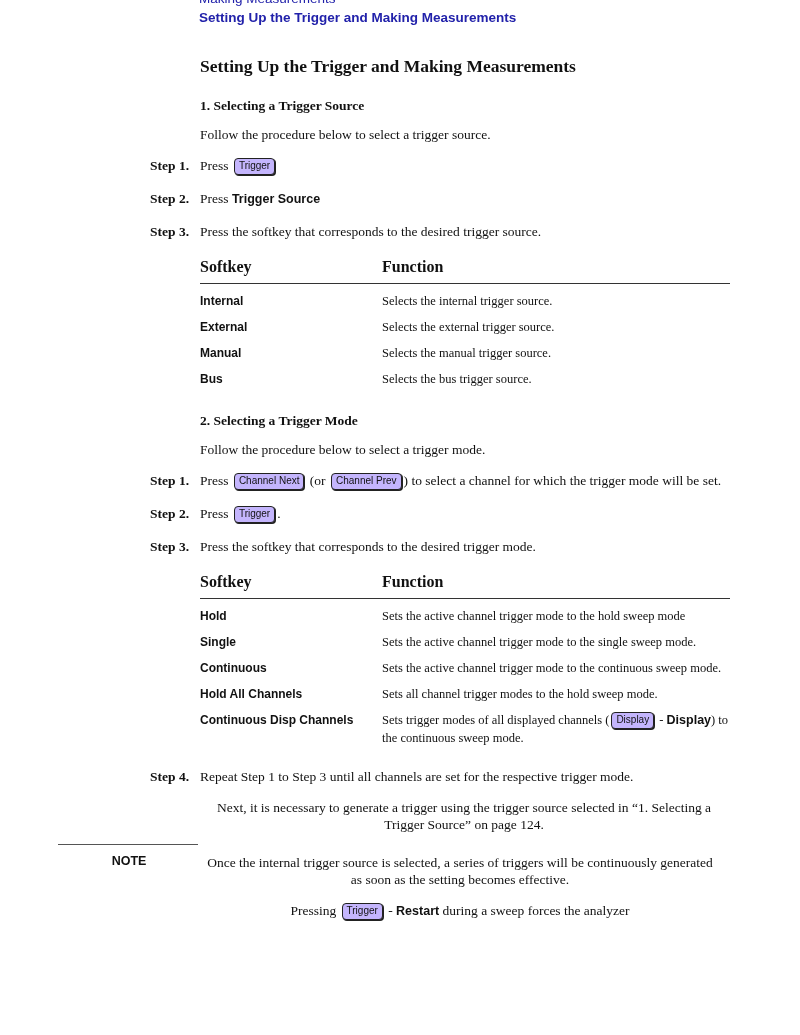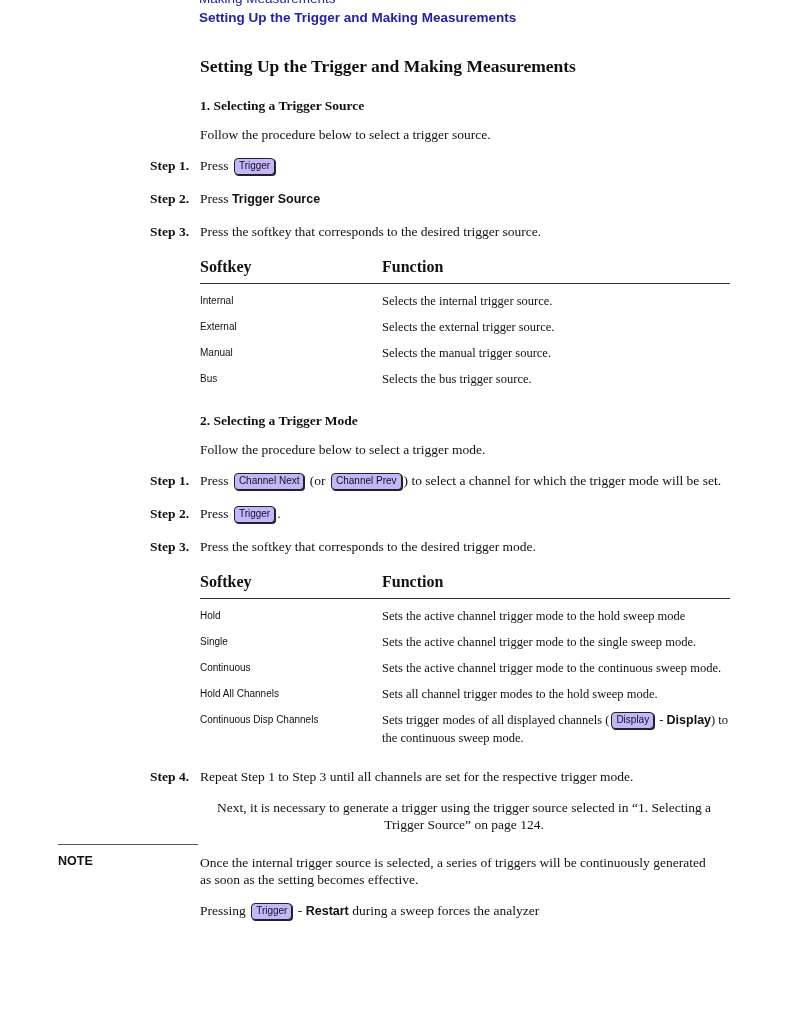--- a/index.html
+++ b/index.html
@@ -75,29 +75,29 @@
     font-size: 16px;
     font-weight: bold;
     padding-bottom: 7px;
     border-bottom: 1px solid #333;
   }
   .t-c1 { flex: 0 0 182px; }
   .t-c2 { flex: 1; }
   .t-row { display: flex; margin-top: 9px; font-size: 12.5px; line-height: 17px; }
   .t-row .softkey-name {
     font-family: "Liberation Sans", sans-serif;
-    font-weight: normal;
-    font-size: 10px;
+    font-weight: bold;
+    font-size: 12px;
     line-height: 16px;
   }
   
   .note-rule { margin: 0 0 0 58px; width: 140px; border-top: 1px solid #555; height: 0; }
   .note-rule.top { margin-top: 11px; }
   .note-rule.bottom { margin-top: 2px; }
-  .note-row { display: flex; margin-top: 9px; }
+  .note-row { display: flex; margin-top: 9px; text-align: center; }
   .note-label {
     flex: 0 0 142px;
     margin-left: 58px;
     font-family: "Liberation Sans", sans-serif;
     font-weight: bold;
     font-size: 12.5px;
   }
   .note-text { width: 520px; font-size: 13.5px; line-height: 17px; }
   .note-text p { margin: 0; }
   .note-text p.p2 { margin-top: 13px; line-height: 20px; }

